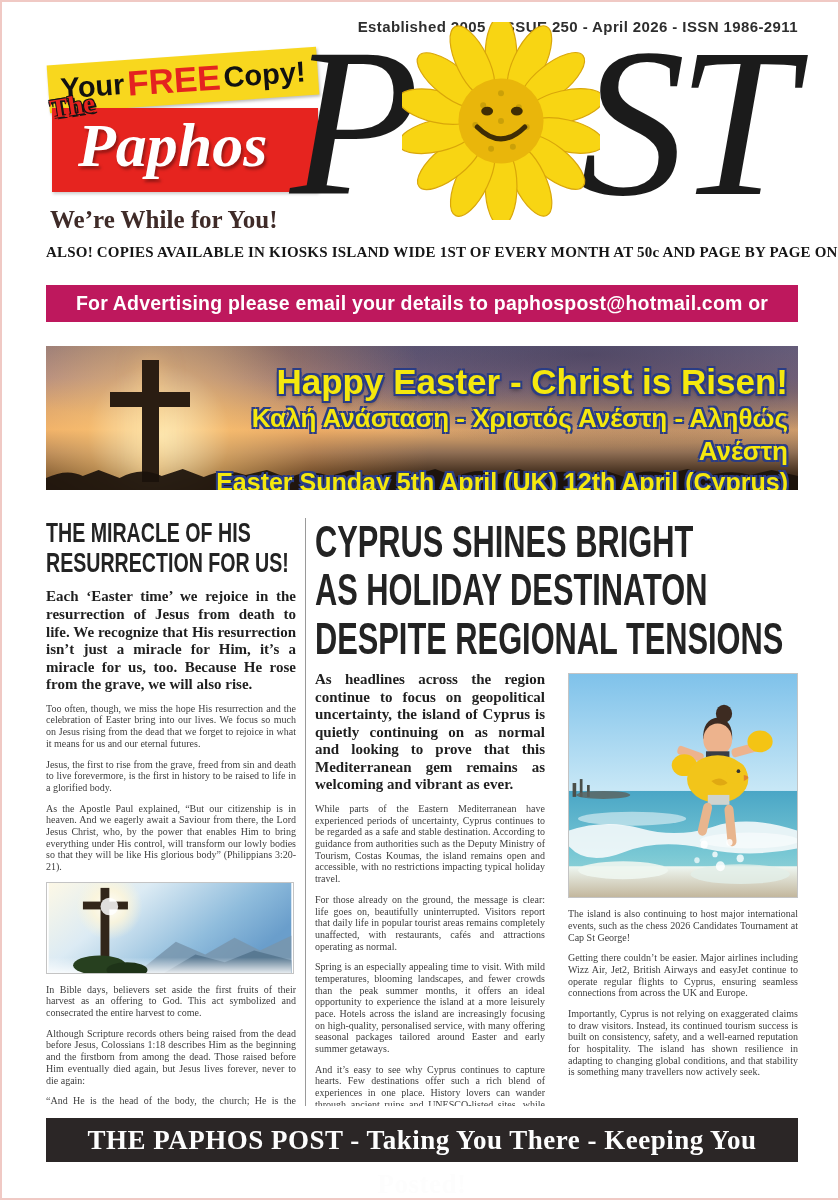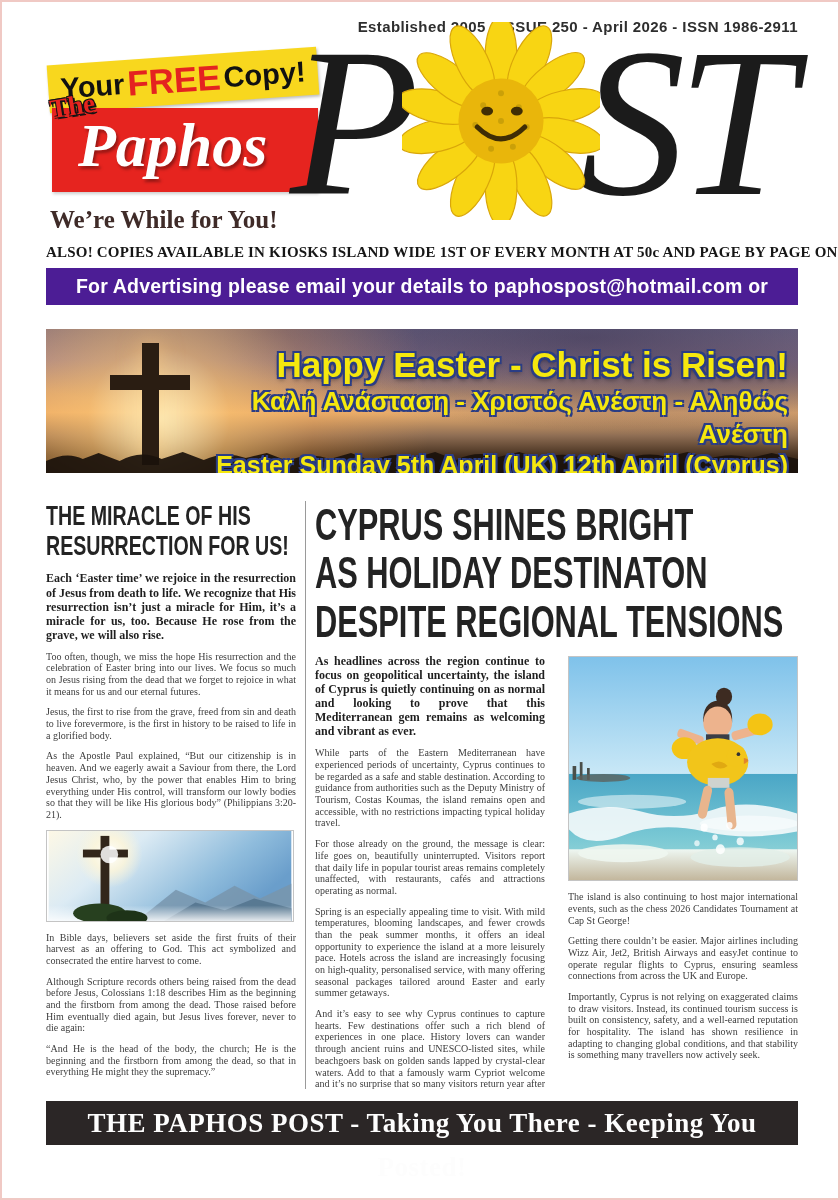--- a/index.html
+++ b/index.html
@@ -25,21 +25,21 @@
   .the-label { position:absolute; top:-17px; left:-2px; font:700 27px "Liberation Serif", serif;
                color:#e6241f; transform:rotate(-9deg);
                text-shadow:2px 2px 0 #141414, -1px -1px 0 #141414, 1px -1px 0 #141414, -1px 1px 0 #141414; }
   .paphos-label { position:absolute; left:26px; top:6px; font:italic 700 62px/1 "Liberation Serif", serif;
                   color:#fff; text-shadow:2px 3px 3px rgba(0,0,0,.35); }
   .tagline { position:absolute; left:4px; bottom:2px; font:700 25px "Liberation Serif", serif; color:#3f2b28; }
 
   
   .kiosks-line { margin-top:8px; text-align:center; font:700 15px "Liberation Serif", serif;
                  color:#161616; letter-spacing:.2px; white-space:nowrap; }
-  .ad-bar { margin-top:7px; height:37px; background:#4c1d95; color:#fff; text-align:center;
+  .ad-bar { margin-top:24px; height:37px; background:#be185d; color:#fff; text-align:center;
             font:700 19.5px/37px "Liberation Sans", sans-serif; letter-spacing:.2px; }
 
   
   .easter-banner { position:relative; margin-top:24px; height:144px; overflow:hidden;
     background:
       radial-gradient(circle at 15% 62%, rgba(255,240,190,.95) 0%, rgba(255,195,110,.6) 11%, rgba(255,170,80,.28) 24%, rgba(0,0,0,0) 42%),
       radial-gradient(ellipse at 72% 6%, rgba(55,48,78,.6) 0%, rgba(0,0,0,0) 48%),
       radial-gradient(ellipse at 30% 2%, rgba(72,62,92,.55) 0%, rgba(0,0,0,0) 42%),
       radial-gradient(ellipse at 95% 30%, rgba(90,75,95,.5) 0%, rgba(0,0,0,0) 45%),
       linear-gradient(180deg, #787190 0%, #97819a 22%, #cf9f74 45%, #e7ad6e 58%, #8f6e54 74%, #45301f 88%, #221710 100%); }
@@ -58,21 +58,21 @@
   
   .content { margin-top:28px; height:588px; display:grid; grid-template-columns:250px 1px 1fr;
              column-gap:9px; overflow:hidden; }
   .v-divider { background:#9a9a9a; height:100%; }
   .headline { font-family:"Liberation Sans", sans-serif; font-weight:700; color:#232323;
               white-space:pre-line; transform:scaleX(0.70); transform-origin:0 0; }
   .headline-left { font-size:28px; line-height:1.08; width:143%; letter-spacing:0; margin-bottom:10px; }
   .headline-cyprus { font-size:44px; line-height:1.1; width:143%; margin-bottom:8px; }
   article p { font:400 10px/1.17 "Liberation Serif", serif; color:#3d3d3d; text-align:justify;
               margin-bottom:9px; }
-  article p.lead { font-weight:700; color:#1f1f1f; font-size:12px; }
+  article p.lead { font-weight:700; color:#1f1f1f; font-size:15px; }
   .continued { font:700 italic 12px "Liberation Serif", serif; font-style:italic; color:#222; margin-top:18px; }
   .photo-frame { border:1px solid #c4c4c4; margin:2px 0 10px 0; display:block; }
   .cyprus-cols { display:grid; grid-template-columns:1fr 1fr; column-gap:23px; }
 
   
   .bottom-bar { margin-top:12px; height:44px; background:#2b2626; color:#fdfdfd; text-align:center;
                 font:700 27px/44px "Liberation Serif", serif; letter-spacing:.5px; }
 </style>
 </head>
 <body>

